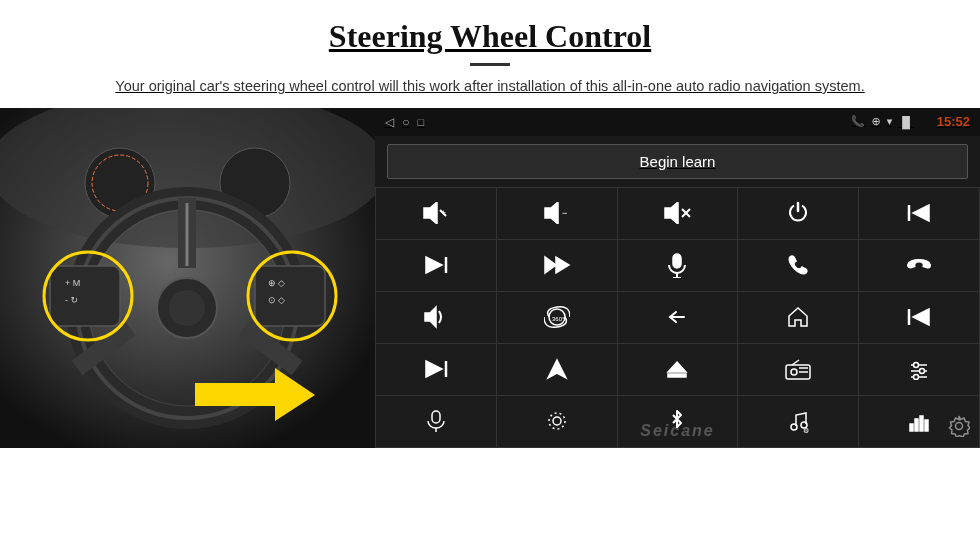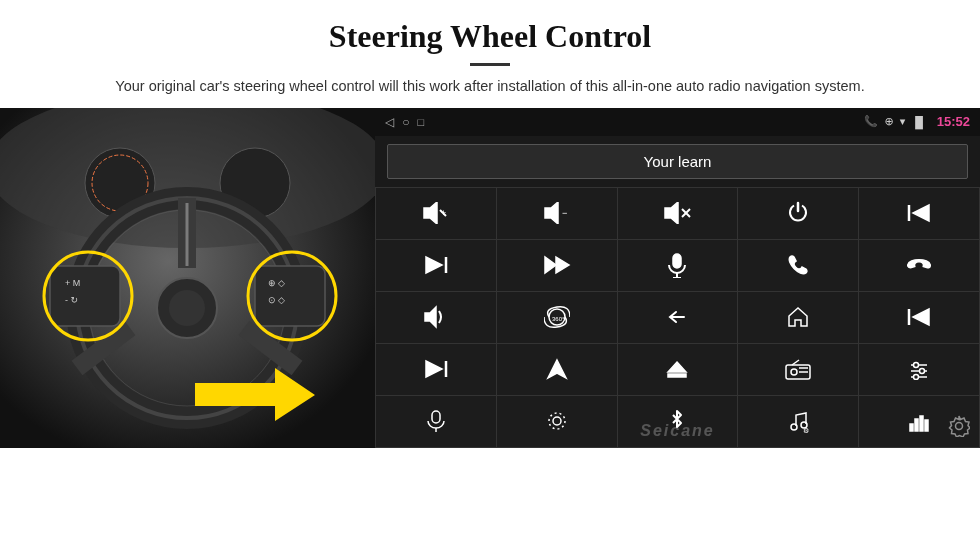--- a/index.html
+++ b/index.html
@@ -11,20 +11,21 @@
       overflow: hidden;
     }
 
     .page-container {
       width: 980px;
       height: 396px;
       display: flex;
       flex-direction: column;
       align-items: flex-start;
       background: #fff;
+      text-decoration: underline;
     }
 
     .header-section {
       width: 100%;
       text-align: center;
       padding: 18px 60px 10px;
     }
 
     .main-title {
       font-size: 32px;
@@ -242,26 +243,26 @@
         <div class="status-left">
           <span style="font-size:12px; color:#aaa;">◁</span>
           <span style="font-size:12px; color:#aaa;">○</span>
           <span style="font-size:11px; color:#aaa;">□</span>
         </div>
         <div class="status-right">
           <span style="font-size:11px;">📞</span>
           <span style="font-size:11px;">⊕</span>
           <span style="font-size:11px;">▾</span>
           <span style="font-size:11px;">▐▌</span>
-          <span style="font-size:13px; color:#ec4899; font-weight:bold; margin-left:4px;">15:52</span>
+          <span style="font-size:13px; color:#c2410c; font-weight:bold; margin-left:17px;">15:52</span>
         </div>
       </div>
 
       <div class="begin-learn-row">
-        <div class="begin-learn-btn">Your learn</div>
+        <div class="begin-learn-btn">Begin learn</div>
       </div>
 
       <div class="icon-grid">
 
         <div class="icon-cell">
           <svg width="28" height="22" viewBox="0 0 28 22">
               <polygon points="2,6 2,16 8,16 15,22 15,0 8,6" stroke="#fff" fill="#fff"></polygon>
               <line x1="18" y1="8" x2="24" y2="14" stroke="#fff" stroke-width="2"></line>
               <line x1="18" y1="14" x2="24" y2="8" stroke="#fff" stroke-width="2" opacity="0"></line>
               <text x="19" y="14" fill="#fff" font-size="9" stroke="none">+</text>

